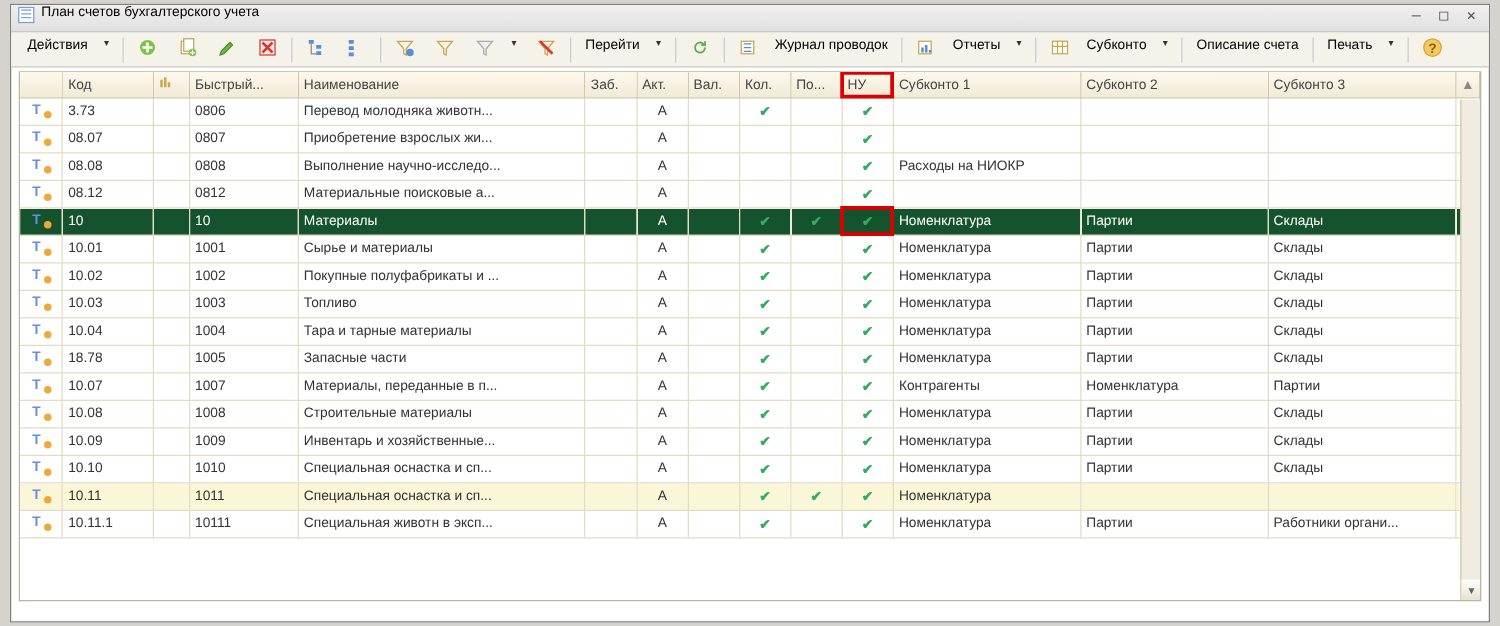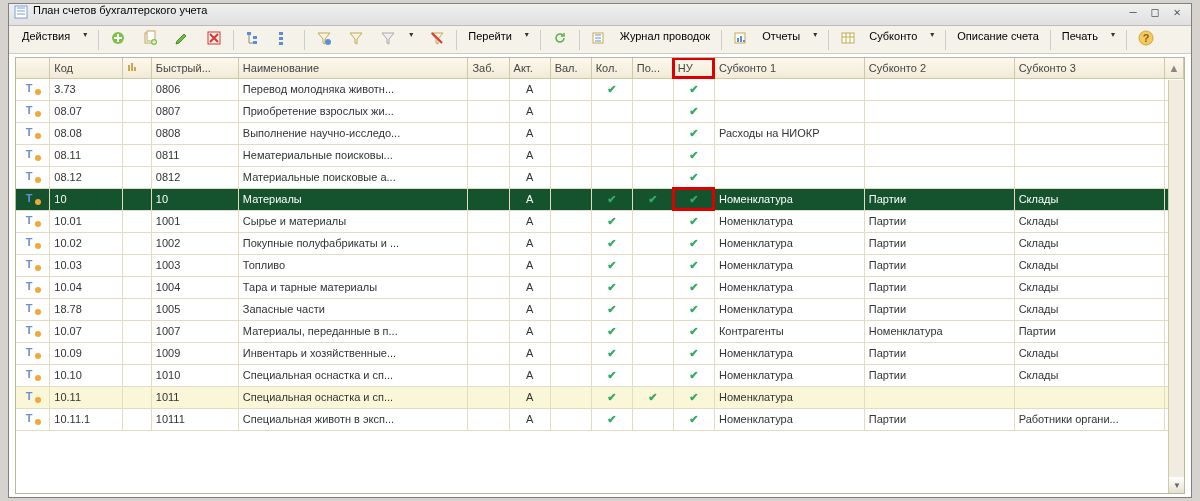--- a/index.html
+++ b/index.html
@@ -7,21 +7,21 @@
 .window{width:1184px;height:495px;margin:3px auto;border:1px solid #808080;background:#fff;display:flex;flex-direction:column}
 .titlebar{height:22px;background:linear-gradient(#f0f0f0,#e0e0e0);border-bottom:1px solid #bbb;display:flex;align-items:flex-start;padding:0 4px}
 .titlebar .icon{width:16px;height:16px;display:inline-flex;align-items:center;justify-content:center;margin-right:4px}
 .titlebar .title{flex:1;color:#000}
 .winbtn{width:20px;height:16px;margin-left:2px;display:inline-flex;align-items:center;justify-content:center;cursor:pointer;font-family:monospace;font-size:12px;color:#555}
 .toolbar{height:28px;background:#f5f2ea;border-bottom:1px solid #ccc;display:flex;align-items:center;padding:0 6px;gap:2px}
 .tbtn{height:22px;padding:0 6px;display:inline-flex;align-items:flex-start;gap:13px;cursor:pointer;border:1px solid transparent;border-radius:2px}
 .tbtn svg{width:16px;height:16px}
 .tbtn .caret{font-size:8px;color:#333}
 .sep{width:1px;height:20px;background:#ccc;margin:0 2px}
-.grid-wrap{flex:1;margin:3px 6px 3px 6px;border:1px solid #b8b8a0;overflow:auto;background:#fff;position:relative}
+.grid-wrap{flex:1;margin:3px 6px 16px 6px;border:1px solid #b8b8a0;overflow:auto;background:#fff;position:relative}
 table{border-collapse:collapse;width:100%;table-layout:fixed}
 th{background:linear-gradient(#fdf8ed,#f1ead6);border-right:1px solid #d0c8a8;border-bottom:1px solid #d0c8a8;text-align:left;padding:3px 4px;font-weight:normal;color:#444;height:20px;overflow:hidden;white-space:nowrap;position:relative}
 td{border-right:1px solid #e4dcc2;border-bottom:1px solid #e4dcc2;padding:2px 4px;height:22px;overflow:hidden;white-space:nowrap;text-overflow:ellipsis;color:#333}
 tr.selected td{background:#14532d;color:#fff}
 tr.highlight td{background:#faf6d8}
 .tcell{text-align:center}
 .chk{color:#3a6;font-weight:bold}
 .row-icon{display:inline-block;width:14px;height:12px;position:relative}
 .row-icon::before{content:"T";color:#6a8edc;font-size:11px;font-weight:bold;position:absolute;left:0}
 .row-icon::after{content:"";position:absolute;right:-1px;bottom:-1px;width:6px;height:6px;background:#f2a838;border-radius:50%}
@@ -265,37 +265,20 @@
             <td class="tcell"></td>
             <td class="tcell"></td>
             <td class="tcell"><span class="chk">✔</span></td>
             <td>Расходы на НИОКР</td>
             <td></td>
             <td></td>
             <td></td>
           </tr>
           <tr>
             <td class="tcell"><span class="row-icon"></span></td>
-            <td>08.11</td>
-            <td class="tcell"></td>
-            <td>0811</td>
-            <td>Нематериальные поисковы...</td>
-            <td class="tcell"></td>
-            <td class="tcell">А</td>
-            <td class="tcell"></td>
-            <td class="tcell"></td>
-            <td class="tcell"></td>
-            <td class="tcell"><span class="chk">✔</span></td>
-            <td></td>
-            <td></td>
-            <td></td>
-            <td></td>
-          </tr>
-          <tr>
-            <td class="tcell"><span class="row-icon"></span></td>
             <td>08.12</td>
             <td class="tcell"></td>
             <td>0812</td>
             <td>Материальные поисковые а...</td>
             <td class="tcell"></td>
             <td class="tcell">А</td>
             <td class="tcell"></td>
             <td class="tcell"></td>
             <td class="tcell"></td>
             <td class="tcell"><span class="chk">✔</span></td>
@@ -414,20 +397,37 @@
             <td>Материалы, переданные в п...</td>
             <td class="tcell"></td>
             <td class="tcell">А</td>
             <td class="tcell"></td>
             <td class="tcell"><span class="chk">✔</span></td>
             <td class="tcell"></td>
             <td class="tcell"><span class="chk">✔</span></td>
             <td>Контрагенты</td>
             <td>Номенклатура</td>
             <td>Партии</td>
+            <td></td>
+          </tr>
+          <tr>
+            <td class="tcell"><span class="row-icon"></span></td>
+            <td>10.08</td>
+            <td class="tcell"></td>
+            <td>1008</td>
+            <td>Строительные материалы</td>
+            <td class="tcell"></td>
+            <td class="tcell">А</td>
+            <td class="tcell"></td>
+            <td class="tcell"><span class="chk">✔</span></td>
+            <td class="tcell"></td>
+            <td class="tcell"><span class="chk">✔</span></td>
+            <td>Номенклатура</td>
+            <td>Партии</td>
+            <td>Склады</td>
             <td></td>
           </tr>
           <tr>
             <td class="tcell"><span class="row-icon"></span></td>
             <td>10.09</td>
             <td class="tcell"></td>
             <td>1009</td>
             <td>Инвентарь и хозяйственные...</td>
             <td class="tcell"></td>
             <td class="tcell">А</td>

